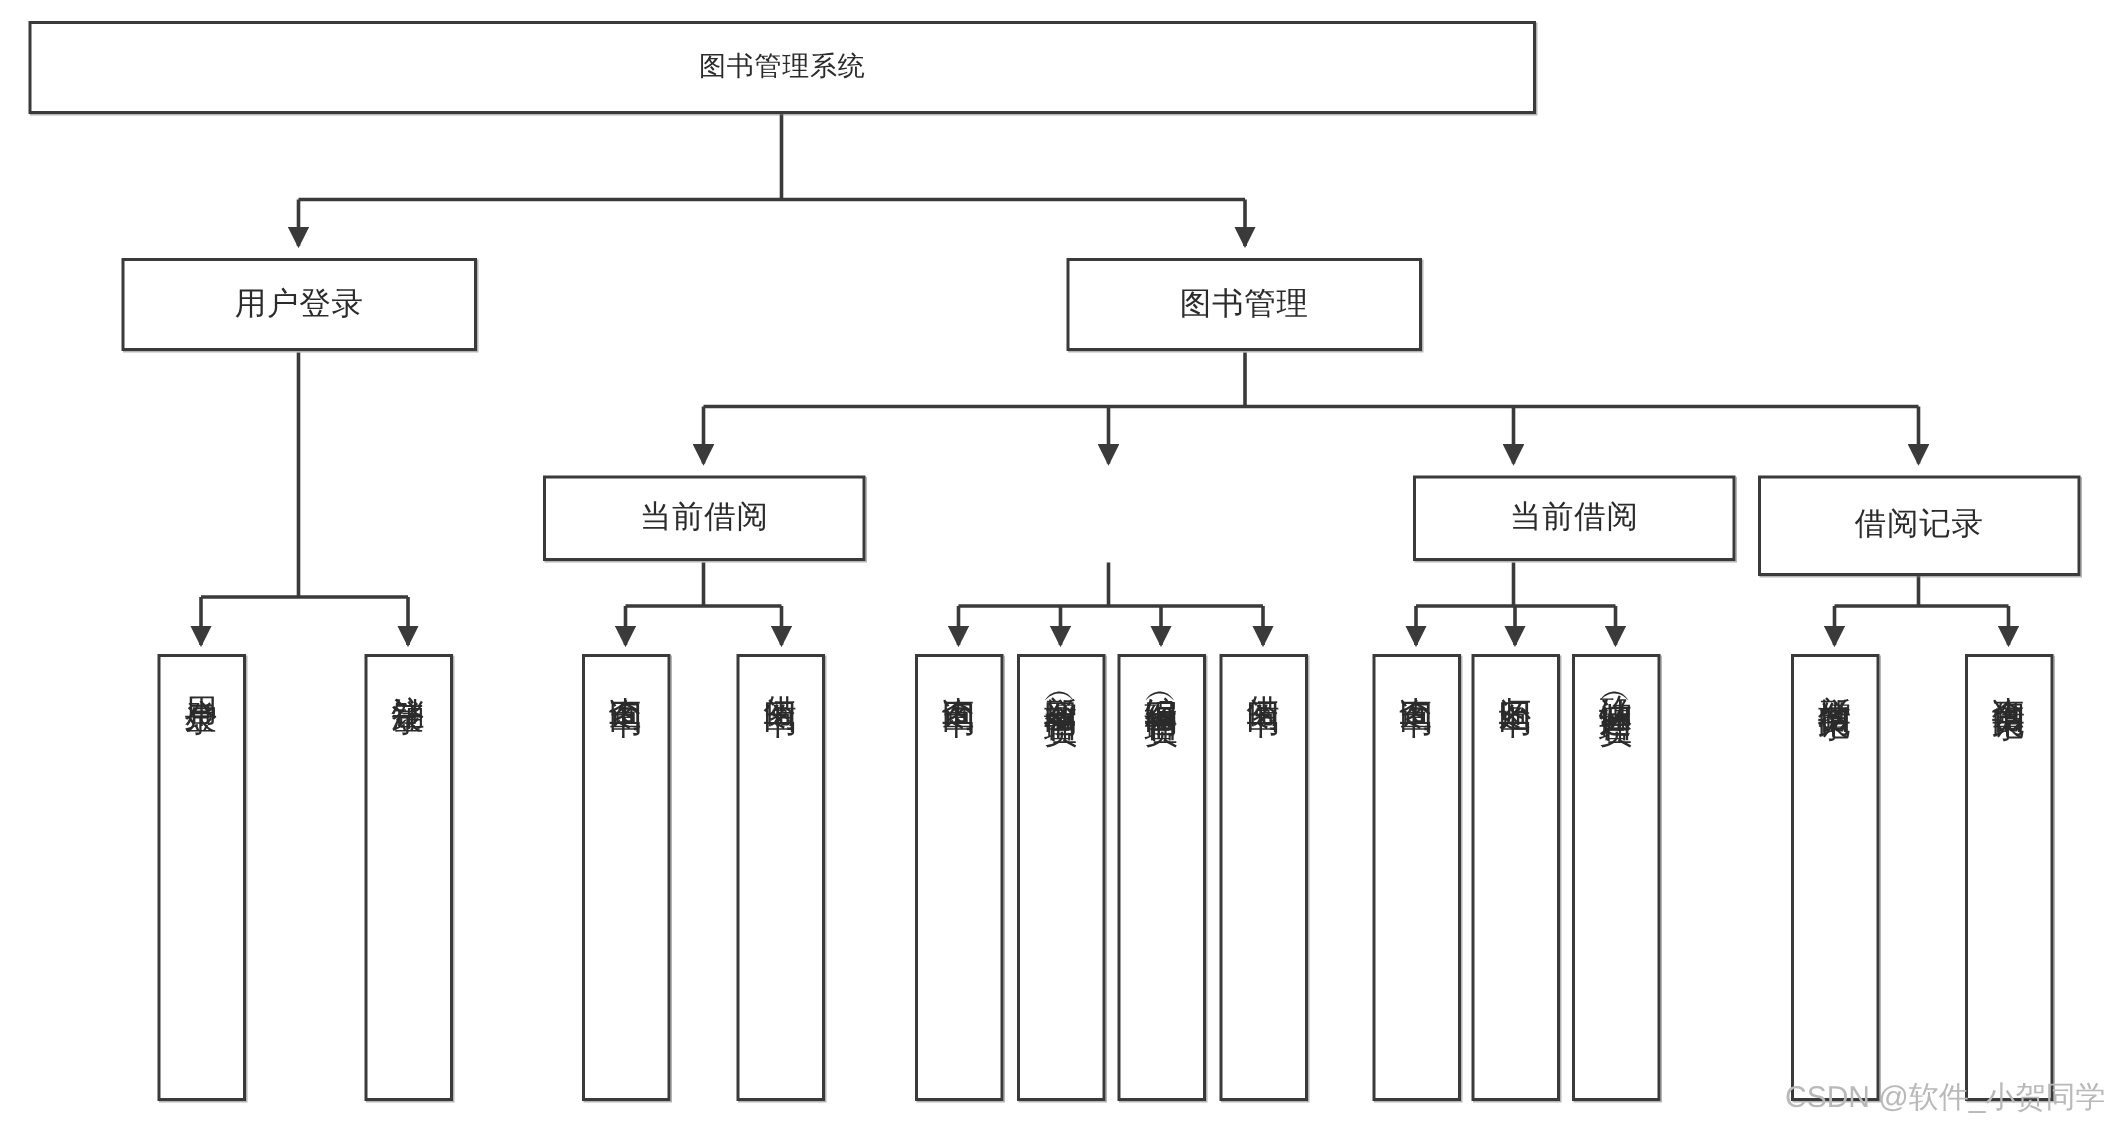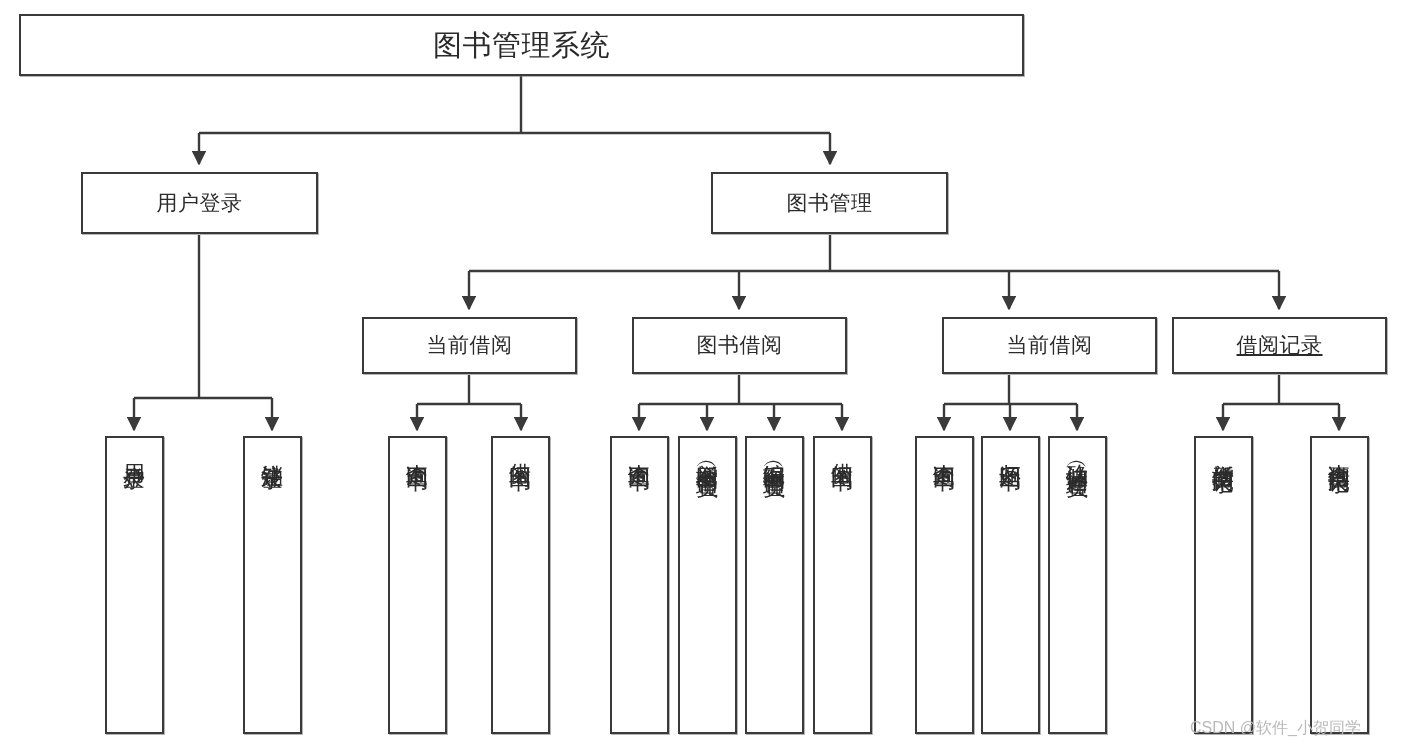--- a/index.html
+++ b/index.html
@@ -42,38 +42,38 @@
     text-align: center;
     line-height: 1.18;
     color: #2b2b2b;
     letter-spacing: 0.5px;
   }
   
   .node.horiz .label {
     writing-mode: horizontal-tb;
     font-size: 21px;
   }
-  .node.root .label { font-size: 29px; text-align: right; }
+  .node.root .label { font-size: 18px; text-align: right; }
   
   .node.vert {
     align-items: flex-start;
     justify-content: center;
     padding-top: 8px;
   }
   .node.vert .label {
     writing-mode: vertical-rl;
     text-orientation: upright;
     font-size: 22px;
     line-height: 1.05;
     letter-spacing: 2px;
     white-space: nowrap;
   }
   .watermark {
     position: absolute;
-    font-size: 16px;
+    font-size: 20px;
     color: #b9b9b9;
     white-space: nowrap;
     user-select: none;
   }
 </style>
 </head>
 <body>
 
 <div id="canvas">
 
@@ -134,27 +134,24 @@
   <div class="node horiz" style="left:81px; top:172px; width:237px; height:62px;">
     <span class="label">用户登录</span>
   </div>
   <div class="node horiz" style="left:711px; top:172px; width:237px; height:62px;align-items:center;">
     <span class="label">图书管理</span>
   </div>
 
   <div class="node horiz" style="left:362px; top:317px; width:215px; height:57px;">
     <span class="label">当前借阅</span>
   </div>
-  <div class="node horiz" style="left:632px; top:317px; width:215px; height:57px;">
-    <span class="label">图书借阅</span>
-  </div>
   <div class="node horiz" style="left:942px; top:317px; width:215px; height:57px;">
     <span class="label">当前借阅</span>
   </div>
-  <div class="node horiz" style="left:1172px; top:317px; width:215px; height:57px;text-decoration:underline;">
+  <div class="node horiz" style="left:1172px; top:317px; width:215px; height:67px;">
     <span class="label">借阅记录</span>
   </div>
 
   <div class="node vert" style="left:105px; top:436px; width:59px; height:298px;">
     <span class="label">用户登录</span>
   </div>
   <div class="node vert" style="left:243px; top:436px; width:59px; height:298px;">
     <span class="label">注销登录</span>
   </div>
 

